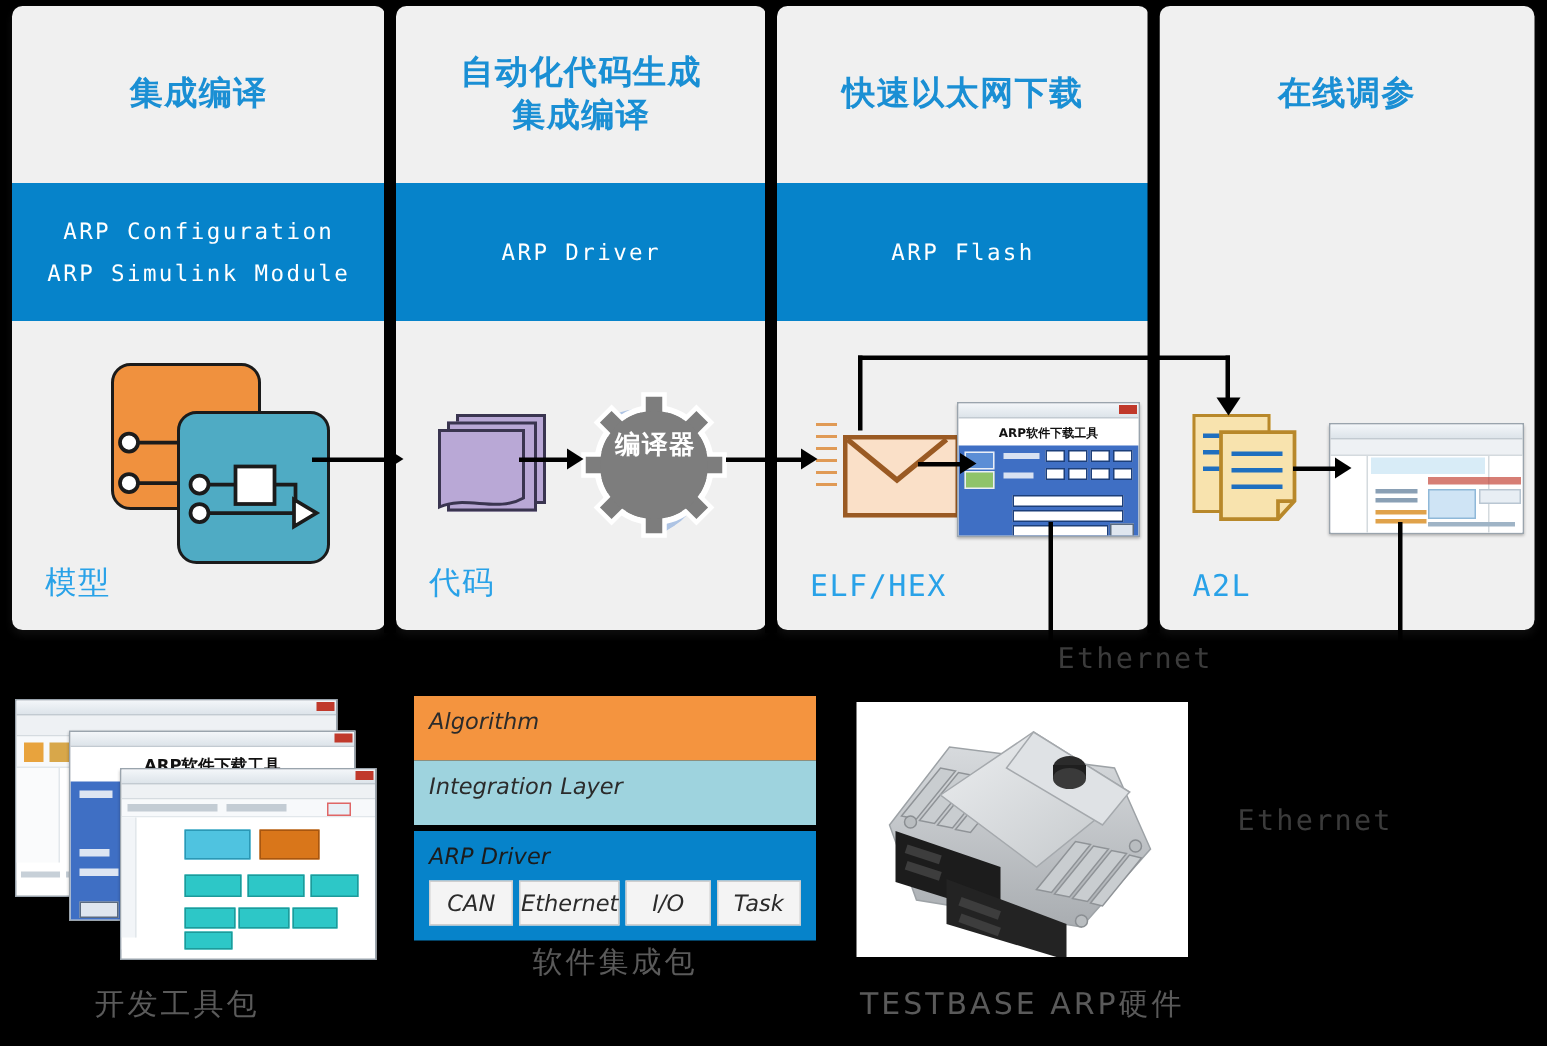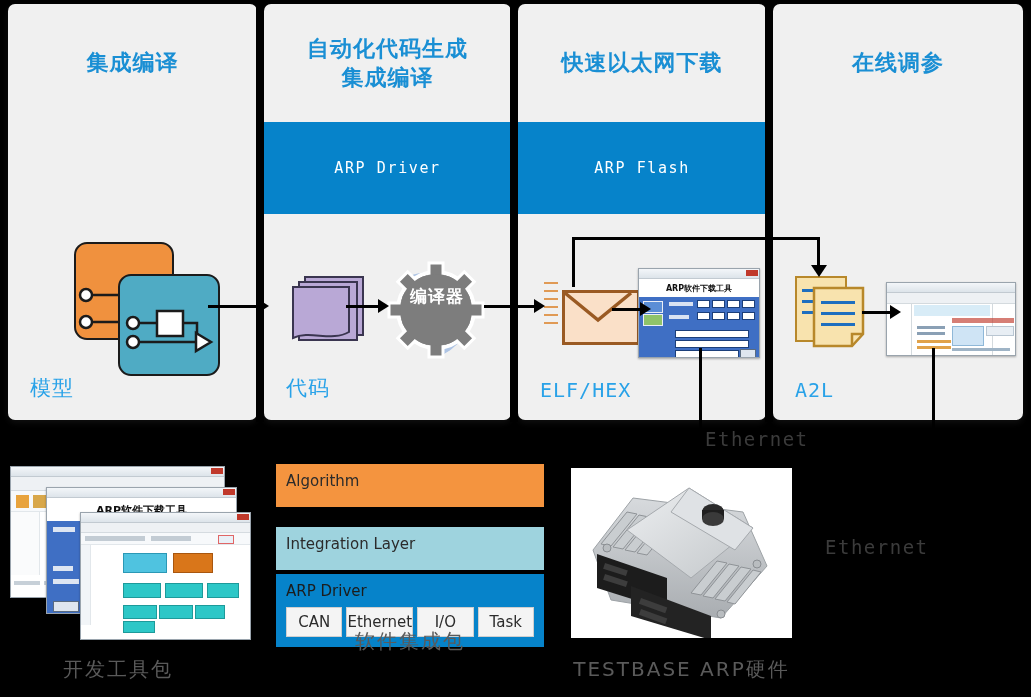--- a/index.html
+++ b/index.html
@@ -85,40 +85,44 @@
 
   
   .eth-label{position:absolute;color:#3b3b3b;font-size:19px;letter-spacing:1.5px;
         font-family:"DejaVu Sans Mono","Liberation Mono",monospace;}
 
   .bot-cap{position:absolute;color:#5a5a5a;font-size:20px;letter-spacing:2px;
         text-align:center;}
 
   
   .stack{position:absolute;left:276px;top:464px;width:268px;}
-  .layer{box-sizing:border-box;padding:8px 10px;font-size:15px;color:#2b2b2b;}
+  .layer{box-sizing:border-box;padding:8px 10px;font-size:15px;color:#2b2b2b;font-style:italic;}
   .l-alg{background:#f4943f;height:43px;}
-  .l-int{background:#9ed3de;height:43px;margin-top:20px;}
+  .l-int{background:#9ed3de;height:43px;margin-top:0;}
   .l-drv{background:#0683ca;margin-top:4px;padding-bottom:10px;}
   .l-drv .lbl{color:#1c1c1c;font-size:15px;margin-bottom:7px;}
   .chips{display:flex;gap:4px;}
   .chip{flex:1;background:#f4f4f4;border:1px solid #cfcfcf;text-align:center;
         font-size:15px;color:#2b2b2b;padding:5px 0;}
 
   
   .ecu{position:absolute;left:571px;top:468px;width:221px;height:170px;
        background:#fff;overflow:hidden;}
 </style>
 </head>
 <body>
 
 <div class="cards">
 
   <div class="card" id="card0">
     <div class="card-title">集成编译</div>
+    <div class="card-band">
+      <div class="band-line">ARP Configuration</div>
+      <div class="band-line">ARP Simulink Module</div>
+    </div>
 
     <div class="art" style="left:20px;top:222px;width:200px;height:155px;">
       <div class="mdl-o"></div>
       <svg width="200" height="155" style="position:absolute;left:0;top:0;">
         <circle cx="58" cy="69" r="6" fill="#fff" stroke="#1b1b1b" stroke-width="2.5"></circle>
         <line x1="64" y1="69" x2="102" y2="69" stroke="#1b1b1b" stroke-width="2.5"></line>
         <circle cx="58" cy="96" r="6" fill="#fff" stroke="#1b1b1b" stroke-width="2.5"></circle>
         <line x1="64" y1="96" x2="102" y2="96" stroke="#1b1b1b" stroke-width="2.5"></line>
       </svg>
       <div class="mdl-b"></div>

